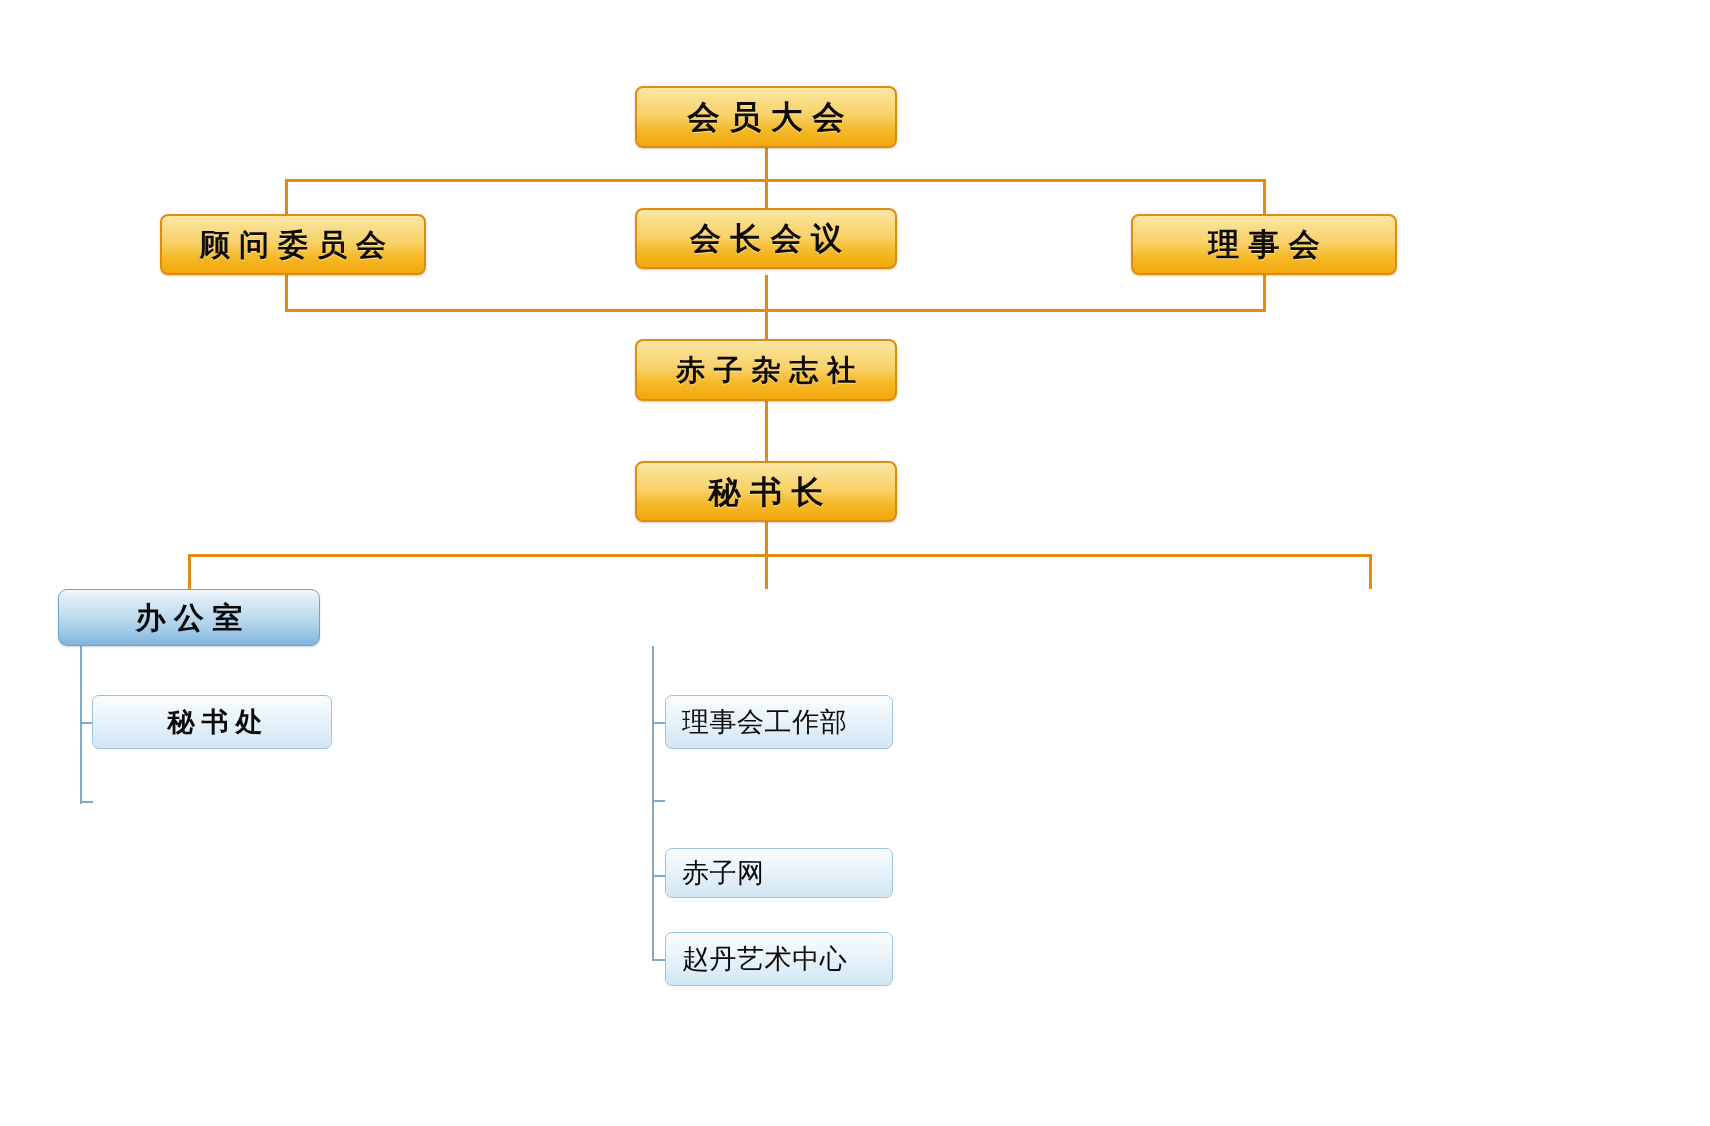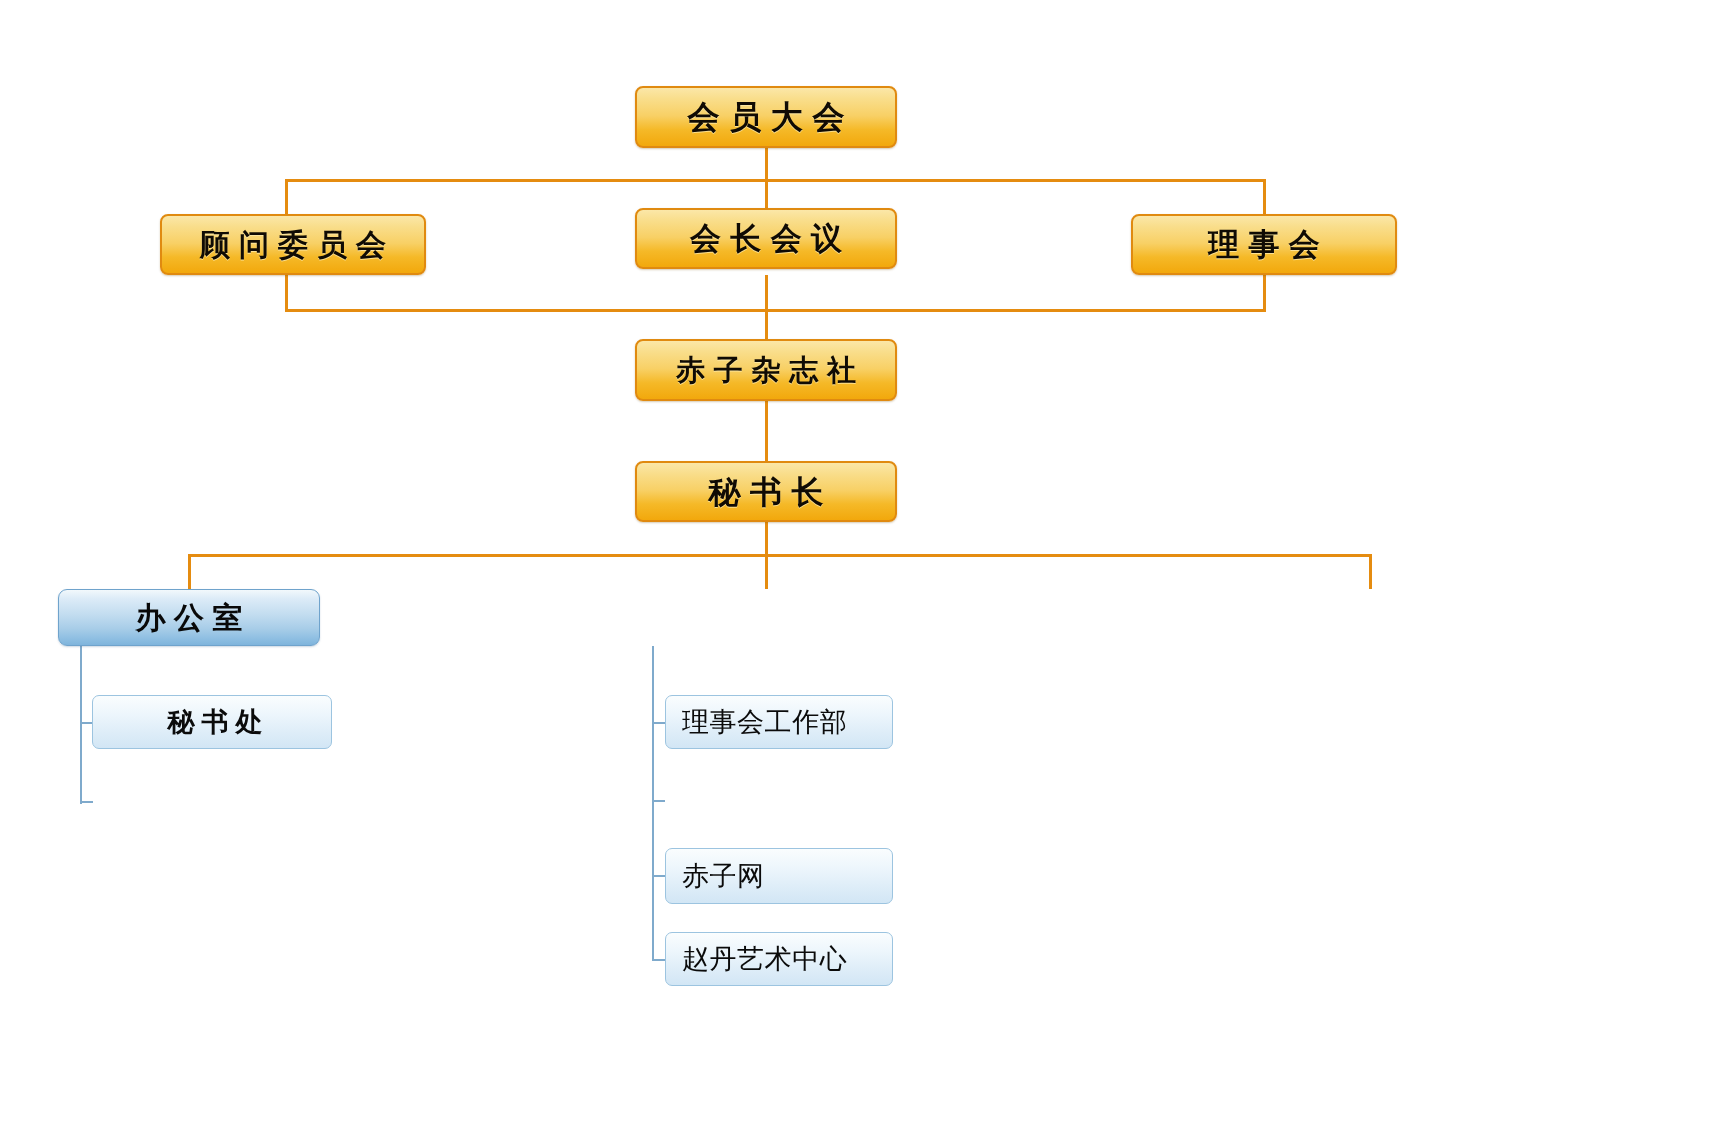--- a/index.html
+++ b/index.html
@@ -207,21 +207,21 @@
   <div class="sub-box centered" style="left:92px; top:671px; width:240px; height:54px;">
     <span class="label" style="font-size:27px;">秘书处</span>
   </div>
 
 
   <div class="sub-box lefty" style="left:665px; top:671px; width:228px; height:54px;">
     <span class="label" style="font-size:27px;">理事会工作部</span>
   </div>
 
 
-  <div class="sub-box lefty" style="left:665px; top:824px; width:228px; height:56px;">
+  <div class="sub-box lefty" style="left:665px; top:824px; width:228px; height:50px;">
     <span class="label" style="font-size:27px;">赤子网</span>
   </div>
 
   <div class="sub-box lefty" style="left:665px; top:908px; width:228px; height:54px;">
     <span class="label" style="font-size:27px;">赵丹艺术中心</span>
   </div>
 
 </div>
 
 </body></html>

